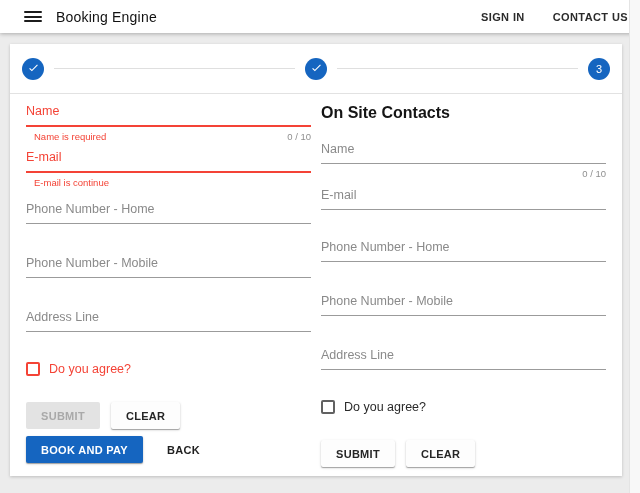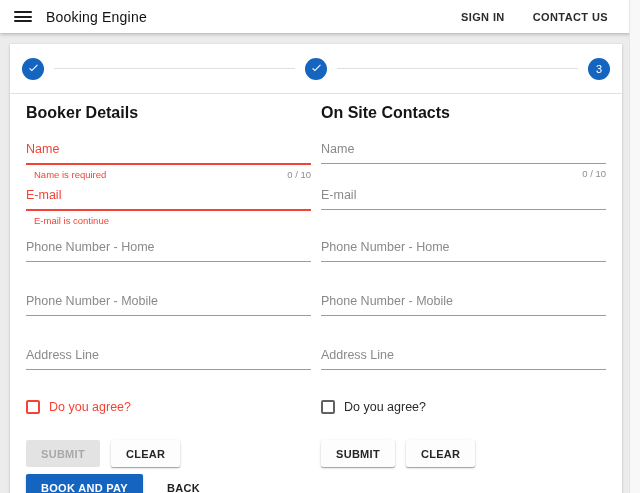--- a/index.html
+++ b/index.html
@@ -12,25 +12,26 @@
     color: #212121;
   }
 
   
   .topbar {
     position: absolute; top: 0; left: 0; right: 0; height: 33px;
     background: #ffffff;
     box-shadow: 0 1px 4px rgba(0,0,0,.28);
     display: flex; align-items: center;
     z-index: 10;
+    padding-left: 10px;
   }
   .hamburger { margin-left: 14px; width: 18px; cursor: pointer; }
   .hamburger .bar { height: 2px; background: #1c1c1c; margin: 2.5px 0; border-radius: 1px; }
   .topbar-title { margin-left: 14px; font-size: 14px; font-weight: 500; color: #111; letter-spacing: .2px; }
-  .topbar-links { margin-left: auto; display: flex; gap: 28px; margin-right: 32px; }
+  .topbar-links { margin-left: auto; display: flex; gap: 28px; margin-right: 12px; }
   .topbar-link { font-size: 11px; font-weight: 600; color: #2b2b2b; letter-spacing: .4px; cursor: pointer; }
 
   
   .card {
     position: absolute; left: 10px; top: 44px; width: 612px;
     background: #fff;
     box-shadow: 0 1px 3px rgba(0,0,0,.2);
     padding-bottom: 9px;
   }
 
@@ -135,21 +136,20 @@
     </div>
     <div class="step-line"></div>
     <div class="step-circle">
       <span>3</span>
     </div>
   </div>
 
   <div class="form">
 
     <section class="col">
-      <h2 class="col-heading">Booker Details</h2>
 
       <div class="field">
         <div class="field-label error">Name</div>
         <div class="field-line error"></div>
         <div class="hints">
           <span class="hint-error">Name is required</span>
           <span>0 / 10</span>
         </div>
       </div>
 

